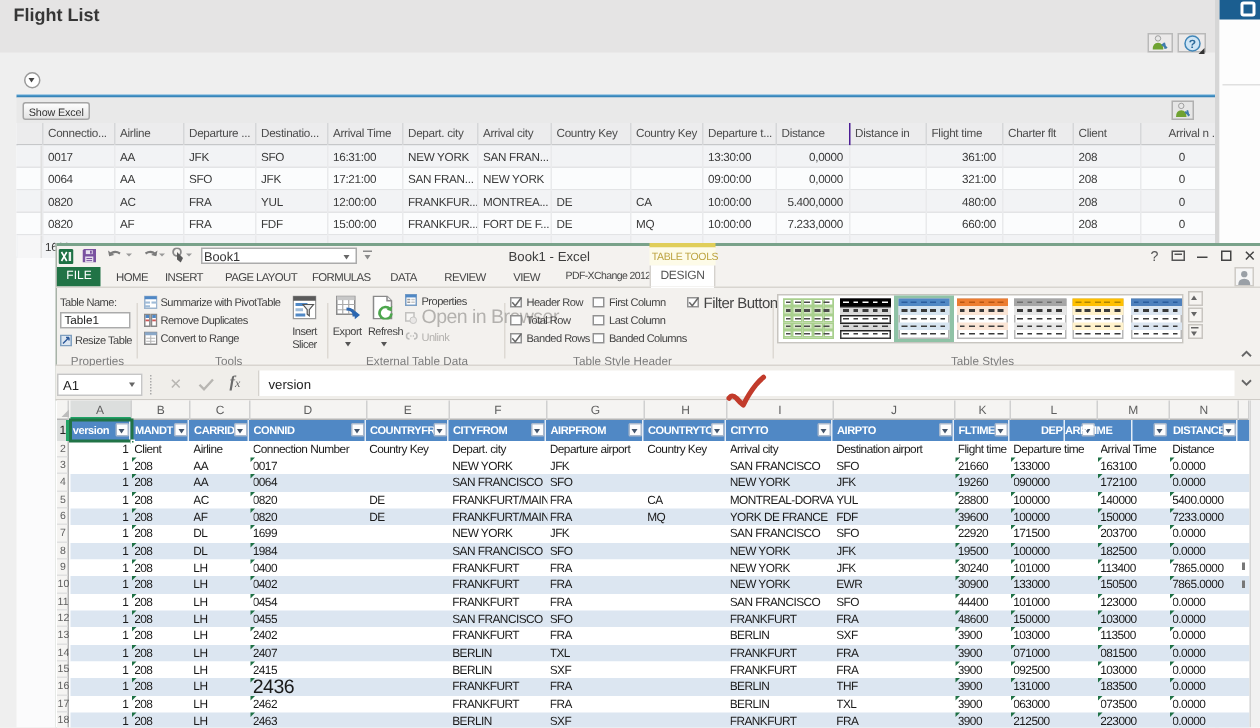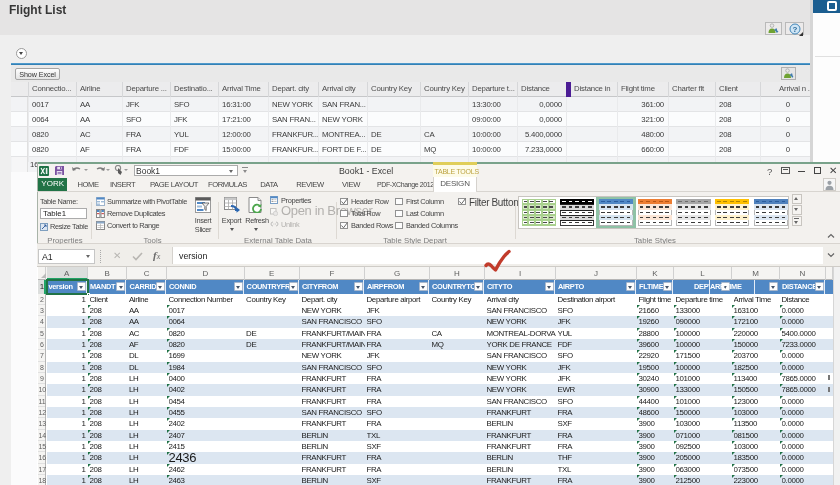--- a/index.html
+++ b/index.html
@@ -38,21 +38,21 @@
 <div class="a" style="left:76px;top:82px;width:46px;height:14.5px;border-left:1px solid #d6d7d9;font-size:7.8px;letter-spacing:-0.2px;color:#4c4c4c;line-height:14px;padding-left:3px;white-space:nowrap;overflow:hidden">Airline</div>
 <div class="a" style="left:122px;top:82px;width:48px;height:14.5px;border-left:1px solid #d6d7d9;font-size:7.8px;letter-spacing:-0.2px;color:#4c4c4c;line-height:14px;padding-left:3px;white-space:nowrap;overflow:hidden">Departure ...</div>
 <div class="a" style="left:170px;top:82px;width:48px;height:14.5px;border-left:1px solid #d6d7d9;font-size:7.8px;letter-spacing:-0.2px;color:#4c4c4c;line-height:14px;padding-left:3px;white-space:nowrap;overflow:hidden">Destinatio...</div>
 <div class="a" style="left:218px;top:82px;width:50px;height:14.5px;border-left:1px solid #d6d7d9;font-size:7.8px;letter-spacing:-0.2px;color:#4c4c4c;line-height:14px;padding-left:3px;white-space:nowrap;overflow:hidden">Arrival Time</div>
 <div class="a" style="left:268px;top:82px;width:50px;height:14.5px;border-left:1px solid #d6d7d9;font-size:7.8px;letter-spacing:-0.2px;color:#4c4c4c;line-height:14px;padding-left:3px;white-space:nowrap;overflow:hidden">Depart. city</div>
 <div class="a" style="left:318px;top:82px;width:49px;height:14.5px;border-left:1px solid #d6d7d9;font-size:7.8px;letter-spacing:-0.2px;color:#4c4c4c;line-height:14px;padding-left:3px;white-space:nowrap;overflow:hidden">Arrival city</div>
 <div class="a" style="left:367px;top:82px;width:53px;height:14.5px;border-left:1px solid #d6d7d9;font-size:7.8px;letter-spacing:-0.2px;color:#4c4c4c;line-height:14px;padding-left:3px;white-space:nowrap;overflow:hidden">Country Key</div>
 <div class="a" style="left:420px;top:82px;width:48px;height:14.5px;border-left:1px solid #d6d7d9;font-size:7.8px;letter-spacing:-0.2px;color:#4c4c4c;line-height:14px;padding-left:3px;white-space:nowrap;overflow:hidden">Country Key</div>
 <div class="a" style="left:468px;top:82px;width:49px;height:14.5px;border-left:1px solid #d6d7d9;font-size:7.8px;letter-spacing:-0.2px;color:#4c4c4c;line-height:14px;padding-left:3px;white-space:nowrap;overflow:hidden">Departure t...</div>
 <div class="a" style="left:517px;top:82px;width:49px;height:14.5px;border-left:1px solid #d6d7d9;font-size:7.8px;letter-spacing:-0.2px;color:#4c4c4c;line-height:14px;padding-left:3px;white-space:nowrap;overflow:hidden">Distance</div>
-<div class="a" style="left:566px;top:82px;width:51px;height:14.5px;border-left:5px solid #4c1d95;font-size:7.8px;letter-spacing:-0.2px;color:#4c4c4c;line-height:14px;padding-left:3px;white-space:nowrap;overflow:hidden">Distance in</div>
+<div class="a" style="left:566px;top:82px;width:51px;height:14.5px;border-left:1px solid #4c1d95;font-size:7.8px;letter-spacing:-0.2px;color:#4c4c4c;line-height:14px;padding-left:3px;white-space:nowrap;overflow:hidden">Distance in</div>
 <div class="a" style="left:617px;top:82px;width:51px;height:14.5px;border-left:1px solid #d6d7d9;font-size:7.8px;letter-spacing:-0.2px;color:#4c4c4c;line-height:14px;padding-left:3px;white-space:nowrap;overflow:hidden">Flight time</div>
 <div class="a" style="left:668px;top:82px;width:47px;height:14.5px;border-left:1px solid #d6d7d9;font-size:7.8px;letter-spacing:-0.2px;color:#4c4c4c;line-height:14px;padding-left:3px;white-space:nowrap;overflow:hidden">Charter flt</div>
 <div class="a" style="left:715px;top:82px;width:45px;height:14.5px;border-left:1px solid #d6d7d9;font-size:7.8px;letter-spacing:-0.2px;color:#4c4c4c;line-height:14px;padding-left:3px;white-space:nowrap;overflow:hidden">Client</div>
 <div class="a" style="left:760px;top:82px;width:50px;height:14.5px;border-left:1px solid #d6d7d9;font-size:7.8px;letter-spacing:-0.2px;color:#4c4c4c;line-height:14px;padding-left:18px;white-space:nowrap;overflow:hidden">Arrival n ...</div>
 <div class="a" style="left:11px;top:96.5px;width:799px;height:15px;background:#f2f3f5;border-bottom:1px solid #e3e4e6"></div>
 <div class="a" style="left:12px;top:96.5px;width:16px;height:15px;border-right:1px solid #e0e0e0"></div>
 <div class="a" style="left:28px;top:96.5px;width:48px;padding-left:3px;text-align:left;height:15px;border-left:1px solid #e9eaec;font-size:7.8px;letter-spacing:-0.2px;color:#3a3a3a;line-height:15px;white-space:nowrap;overflow:hidden">0017</div>
 <div class="a" style="left:76px;top:96.5px;width:46px;padding-left:3px;text-align:left;height:15px;border-left:1px solid #e9eaec;font-size:7.8px;letter-spacing:-0.2px;color:#3a3a3a;line-height:15px;white-space:nowrap;overflow:hidden">AA</div>
 <div class="a" style="left:122px;top:96.5px;width:48px;padding-left:3px;text-align:left;height:15px;border-left:1px solid #e9eaec;font-size:7.8px;letter-spacing:-0.2px;color:#3a3a3a;line-height:15px;white-space:nowrap;overflow:hidden">JFK</div>
 <div class="a" style="left:170px;top:96.5px;width:48px;padding-left:3px;text-align:left;height:15px;border-left:1px solid #e9eaec;font-size:7.8px;letter-spacing:-0.2px;color:#3a3a3a;line-height:15px;white-space:nowrap;overflow:hidden">SFO</div>
@@ -193,21 +193,21 @@
 <div class="a" style="left:783px;top:169px;width:5px;height:1px;background:#555"></div>
 <div class="a" style="left:798px;top:171px;width:7px;height:1.4px;background:#444"></div>
 <div class="a" style="left:814px;top:167px;width:7px;height:7px;border:1.2px solid #444"></div>
 <div class="a" style="left:829px;top:165px;font-size:10px;color:#444">✕</div>
 <div class="a" style="left:823px;top:178px;width:13px;height:13px;background:#e9e7e4;border:1px solid #cfccc7"></div>
 <svg class="a" style="left:824px;top:179px" width="11" height="11" viewBox="0 0 11 11">
     <rect width="11" height="11" fill="#f6f6f6"></rect>
     <circle cx="5.5" cy="3.8" r="2.1" fill="#9aa0a6"></circle>
     <path d="M1.5 11 Q1.5 6.8 5.5 6.8 Q9.5 6.8 9.5 11 Z" fill="#9aa0a6"></path>
   </svg>
-<div class="a" style="left:38.4px;top:178px;width:28.6px;height:12.8px;background:#217346;color:#fff;font-size:8px;text-align:center;line-height:12.8px">YORK</div>
+<div class="a" style="left:38.4px;top:178px;width:28.6px;height:12.8px;background:#217346;color:#fff;font-size:8px;text-align:center;line-height:12.8px">FILE</div>
 <div class="a" style="left:75px;top:178px;width:26px;height:13px;font-size:7.6px;letter-spacing:-0.4px;color:#464646;line-height:13px;text-align:center;white-space:nowrap">HOME</div>
 <div class="a" style="left:110px;top:178px;width:24px;height:13px;font-size:7.6px;letter-spacing:-0.4px;color:#464646;line-height:13px;text-align:center;white-space:nowrap">INSERT</div>
 <div class="a" style="left:150px;top:178px;width:43px;height:13px;font-size:7.6px;letter-spacing:-0.4px;color:#464646;line-height:13px;text-align:center;white-space:nowrap">PAGE LAYOUT</div>
 <div class="a" style="left:208px;top:178px;width:37px;height:13px;font-size:7.6px;letter-spacing:-0.4px;color:#464646;line-height:13px;text-align:center;white-space:nowrap">FORMULAS</div>
 <div class="a" style="left:259px;top:178px;width:20px;height:13px;font-size:7.6px;letter-spacing:-0.4px;color:#464646;line-height:13px;text-align:center;white-space:nowrap">DATA</div>
 <div class="a" style="left:296px;top:178px;width:28px;height:13px;font-size:7.6px;letter-spacing:-0.4px;color:#464646;line-height:13px;text-align:center;white-space:nowrap">REVIEW</div>
 <div class="a" style="left:341px;top:178px;width:20px;height:13px;font-size:7.6px;letter-spacing:-0.4px;color:#464646;line-height:13px;text-align:center;white-space:nowrap">VIEW</div>
 <div class="a" style="left:377px;top:178px;width:47px;height:13px;font-size:7px;letter-spacing:-0.4px;color:#464646;line-height:13px;text-align:center;white-space:nowrap">PDF-XChange 2012</div>
 <div class="a" style="left:433px;top:176.5px;width:44px;height:14.5px;background:#fff;border:1px solid #d5d2cd;border-bottom:none;border-top:none;font-size:8px;letter-spacing:-0.2px;color:#555;text-align:center;line-height:13px">DESIGN</div>
 <div class="a" style="left:37px;top:190.6px;width:803px;height:1px;background:#d8d5d0"></div>
@@ -312,21 +312,21 @@
 <div class="a" style="left:406px;top:196.5px;font-size:7.4px;letter-spacing:-0.35px;color:#444;white-space:nowrap">First Column</div>
 <div class="a" style="left:395px;top:209.5px;width:7.5px;height:7.5px;background:#fdfdfd;border:1px solid #919191"></div>
 <div class="a" style="left:406px;top:208.5px;font-size:7.4px;letter-spacing:-0.35px;color:#444;white-space:nowrap">Last Column</div>
 <div class="a" style="left:395px;top:221.5px;width:7.5px;height:7.5px;background:#fdfdfd;border:1px solid #919191"></div>
 <div class="a" style="left:406px;top:220.5px;font-size:7.4px;letter-spacing:-0.35px;color:#444;white-space:nowrap">Banded Columns</div>
 <div class="a" style="left:458px;top:197.5px;width:7.5px;height:7.5px;background:#fdfdfd;border:1px solid #919191"></div>
 <svg class="a" style="left:458px;top:196.5px" width="9" height="9" viewBox="0 0 9 9">
     <path d="M1.5 4.5 L3.5 6.8 L7.5 1.5" stroke="#6a6a6a" stroke-width="1.0" fill="none"></path>
   </svg>
 <div class="a" style="left:469px;top:196.5px;font-size:10px;letter-spacing:-0.35px;color:#444;white-space:nowrap">Filter Button</div>
-<div class="a" style="left:355px;top:236px;width:120px;text-align:center;font-size:7.8px;color:#7c7c7c">Table Style Depart</div>
+<div class="a" style="left:355px;top:236px;width:120px;text-align:center;font-size:7.8px;color:#7c7c7c">Table Style Header</div>
 <div class="a" style="left:517.5px;top:195.5px;width:271px;height:33px;background:#fff;border:1px solid #c8c5c0"></div>
 <div class="a" style="left:521.5px;top:199.0px;width:34.3px;height:26.5px;background:#fff;border:1px solid #a9d08e"></div>
 <div class="a" style="left:521.5px;top:199.0px;width:6.86px;height:5.3px;border:0.5px solid #a9d08e"></div>
 <div class="a" style="left:528.36px;top:199.0px;width:6.86px;height:5.3px;border:0.5px solid #a9d08e"></div>
 <div class="a" style="left:535.22px;top:199.0px;width:6.86px;height:5.3px;border:0.5px solid #a9d08e"></div>
 <div class="a" style="left:542.08px;top:199.0px;width:6.86px;height:5.3px;border:0.5px solid #a9d08e"></div>
 <div class="a" style="left:548.94px;top:199.0px;width:6.86px;height:5.3px;border:0.5px solid #a9d08e"></div>
 <div class="a" style="left:523.5px;top:201.05px;width:3.7px;height:1.2px;background:#4a4a4a"></div>
 <div class="a" style="left:529.96px;top:201.05px;width:3.7px;height:1.2px;background:#4a4a4a"></div>
 <div class="a" style="left:536.42px;top:201.05px;width:3.7px;height:1.2px;background:#4a4a4a"></div>
@@ -726,21 +726,21 @@
 <div class="a" style="left:246.1px;top:327.55px;width:53.900000000000006px;height:11.35px;font-size:7.9px;letter-spacing:-0.35px;color:#1a1a1a;line-height:11.35px;white-space:nowrap;overflow:hidden">DE</div>
 <div class="a" style="left:301.5px;top:327.55px;width:63.5px;height:11.35px;font-size:7.9px;letter-spacing:-0.35px;color:#1a1a1a;line-height:11.35px;white-space:nowrap;overflow:hidden">FRANKFURT/MAIN</div>
 <div class="a" style="left:366.5px;top:327.55px;width:63.5px;height:11.35px;font-size:7.9px;letter-spacing:-0.35px;color:#1a1a1a;line-height:11.35px;white-space:nowrap;overflow:hidden">FRA</div>
 <div class="a" style="left:431.5px;top:327.55px;width:53.5px;height:11.35px;font-size:7.9px;letter-spacing:-0.35px;color:#1a1a1a;line-height:11.35px;white-space:nowrap;overflow:hidden">CA</div>
 <div class="a" style="left:486.5px;top:327.55px;width:69.5px;height:11.35px;font-size:7.9px;letter-spacing:-0.35px;color:#1a1a1a;line-height:11.35px;white-space:nowrap;overflow:hidden">MONTREAL-DORVAL</div>
 <div class="a" style="left:557.5px;top:327.55px;width:79.5px;height:11.35px;font-size:7.9px;letter-spacing:-0.35px;color:#1a1a1a;line-height:11.35px;white-space:nowrap;overflow:hidden">YUL</div>
 <div class="a" style="left:638.5px;top:327.55px;width:35.5px;height:11.35px;font-size:7.9px;letter-spacing:-0.35px;color:#1a1a1a;line-height:11.35px;white-space:nowrap;overflow:hidden">28800</div>
 <div class="a" style="left:637px;top:327.55px;width:0;height:0;border-right:3px solid transparent;border-top:3px solid #1e7145"></div>
 <div class="a" style="left:675.5px;top:327.55px;width:56.5px;height:11.35px;font-size:7.9px;letter-spacing:-0.35px;color:#1a1a1a;line-height:11.35px;white-space:nowrap;overflow:hidden">100000</div>
 <div class="a" style="left:674px;top:327.55px;width:0;height:0;border-right:3px solid transparent;border-top:3px solid #1e7145"></div>
-<div class="a" style="left:733.5px;top:327.55px;width:46.5px;height:11.35px;font-size:7.9px;letter-spacing:-0.35px;color:#1a1a1a;line-height:11.35px;white-space:nowrap;overflow:hidden">220000</div>
+<div class="a" style="left:733.5px;top:327.55px;width:46.5px;height:11.35px;font-size:7.9px;letter-spacing:-0.35px;color:#1a1a1a;line-height:11.35px;white-space:nowrap;overflow:hidden">140000</div>
 <div class="a" style="left:732px;top:327.55px;width:0;height:0;border-right:3px solid transparent;border-top:3px solid #1e7145"></div>
 <div class="a" style="left:781.5px;top:327.55px;width:44.5px;height:11.35px;font-size:7.9px;letter-spacing:-0.35px;color:#1a1a1a;line-height:11.35px;white-space:nowrap;overflow:hidden">5400.0000</div>
 <div class="a" style="left:780px;top:327.55px;width:0;height:0;border-right:3px solid transparent;border-top:3px solid #1e7145"></div>
 <div class="a" style="left:46.5px;top:338.9px;width:786.5px;height:11.35px;background:#dce6f1"></div>
 <div class="a" style="left:46.5px;top:338.9px;width:39.0px;height:11.35px;font-size:7.9px;letter-spacing:-0.35px;color:#1a1a1a;line-height:11.35px;text-align:right">1</div>
 <div class="a" style="left:89.5px;top:338.9px;width:37.900000000000006px;height:11.35px;font-size:7.9px;letter-spacing:-0.35px;color:#1a1a1a;line-height:11.35px;white-space:nowrap;overflow:hidden">208</div>
 <div class="a" style="left:88px;top:338.9px;width:0;height:0;border-right:3px solid transparent;border-top:3px solid #1e7145"></div>
 <div class="a" style="left:128.9px;top:338.9px;width:38.099999999999994px;height:11.35px;font-size:7.9px;letter-spacing:-0.35px;color:#1a1a1a;line-height:11.35px;white-space:nowrap;overflow:hidden">AF</div>
 <div class="a" style="left:168.5px;top:338.9px;width:76.1px;height:11.35px;font-size:7.9px;letter-spacing:-0.35px;color:#1a1a1a;line-height:11.35px;white-space:nowrap;overflow:hidden">0820</div>
 <div class="a" style="left:167px;top:338.9px;width:0;height:0;border-right:3px solid transparent;border-top:3px solid #1e7145"></div>
@@ -935,21 +935,21 @@
 <div class="a" style="left:88px;top:452.4px;width:0;height:0;border-right:3px solid transparent;border-top:3px solid #1e7145"></div>
 <div class="a" style="left:128.9px;top:452.4px;width:38.099999999999994px;height:11.35px;font-size:7.9px;letter-spacing:-0.35px;color:#1a1a1a;line-height:11.35px;white-space:nowrap;overflow:hidden">LH</div>
 <div class="a" style="left:168.5px;top:452.4px;width:76.1px;height:11.35px;font-size:13px;letter-spacing:-0.35px;color:#1a1a1a;line-height:11.35px;white-space:nowrap;overflow:hidden">2436</div>
 <div class="a" style="left:167px;top:452.4px;width:0;height:0;border-right:3px solid transparent;border-top:3px solid #1e7145"></div>
 <div class="a" style="left:301.5px;top:452.4px;width:63.5px;height:11.35px;font-size:7.9px;letter-spacing:-0.35px;color:#1a1a1a;line-height:11.35px;white-space:nowrap;overflow:hidden">FRANKFURT</div>
 <div class="a" style="left:366.5px;top:452.4px;width:63.5px;height:11.35px;font-size:7.9px;letter-spacing:-0.35px;color:#1a1a1a;line-height:11.35px;white-space:nowrap;overflow:hidden">FRA</div>
 <div class="a" style="left:486.5px;top:452.4px;width:69.5px;height:11.35px;font-size:7.9px;letter-spacing:-0.35px;color:#1a1a1a;line-height:11.35px;white-space:nowrap;overflow:hidden">BERLIN</div>
 <div class="a" style="left:557.5px;top:452.4px;width:79.5px;height:11.35px;font-size:7.9px;letter-spacing:-0.35px;color:#1a1a1a;line-height:11.35px;white-space:nowrap;overflow:hidden">THF</div>
 <div class="a" style="left:638.5px;top:452.4px;width:35.5px;height:11.35px;font-size:7.9px;letter-spacing:-0.35px;color:#1a1a1a;line-height:11.35px;white-space:nowrap;overflow:hidden">3900</div>
 <div class="a" style="left:637px;top:452.4px;width:0;height:0;border-right:3px solid transparent;border-top:3px solid #1e7145"></div>
-<div class="a" style="left:675.5px;top:452.4px;width:56.5px;height:11.35px;font-size:7.9px;letter-spacing:-0.35px;color:#1a1a1a;line-height:11.35px;white-space:nowrap;overflow:hidden">205000</div>
+<div class="a" style="left:675.5px;top:452.4px;width:56.5px;height:11.35px;font-size:7.9px;letter-spacing:-0.35px;color:#1a1a1a;line-height:11.35px;white-space:nowrap;overflow:hidden">131000</div>
 <div class="a" style="left:674px;top:452.4px;width:0;height:0;border-right:3px solid transparent;border-top:3px solid #1e7145"></div>
 <div class="a" style="left:733.5px;top:452.4px;width:46.5px;height:11.35px;font-size:7.9px;letter-spacing:-0.35px;color:#1a1a1a;line-height:11.35px;white-space:nowrap;overflow:hidden">183500</div>
 <div class="a" style="left:732px;top:452.4px;width:0;height:0;border-right:3px solid transparent;border-top:3px solid #1e7145"></div>
 <div class="a" style="left:781.5px;top:452.4px;width:44.5px;height:11.35px;font-size:7.9px;letter-spacing:-0.35px;color:#1a1a1a;line-height:11.35px;white-space:nowrap;overflow:hidden">0.0000</div>
 <div class="a" style="left:780px;top:452.4px;width:0;height:0;border-right:3px solid transparent;border-top:3px solid #1e7145"></div>
 <div class="a" style="left:46.5px;top:463.75px;width:786.5px;height:11.35px;background:#ffffff"></div>
 <div class="a" style="left:46.5px;top:463.75px;width:39.0px;height:11.35px;font-size:7.9px;letter-spacing:-0.35px;color:#1a1a1a;line-height:11.35px;text-align:right">1</div>
 <div class="a" style="left:89.5px;top:463.75px;width:37.900000000000006px;height:11.35px;font-size:7.9px;letter-spacing:-0.35px;color:#1a1a1a;line-height:11.35px;white-space:nowrap;overflow:hidden">208</div>
 <div class="a" style="left:88px;top:463.75px;width:0;height:0;border-right:3px solid transparent;border-top:3px solid #1e7145"></div>
 <div class="a" style="left:128.9px;top:463.75px;width:38.099999999999994px;height:11.35px;font-size:7.9px;letter-spacing:-0.35px;color:#1a1a1a;line-height:11.35px;white-space:nowrap;overflow:hidden">LH</div>

